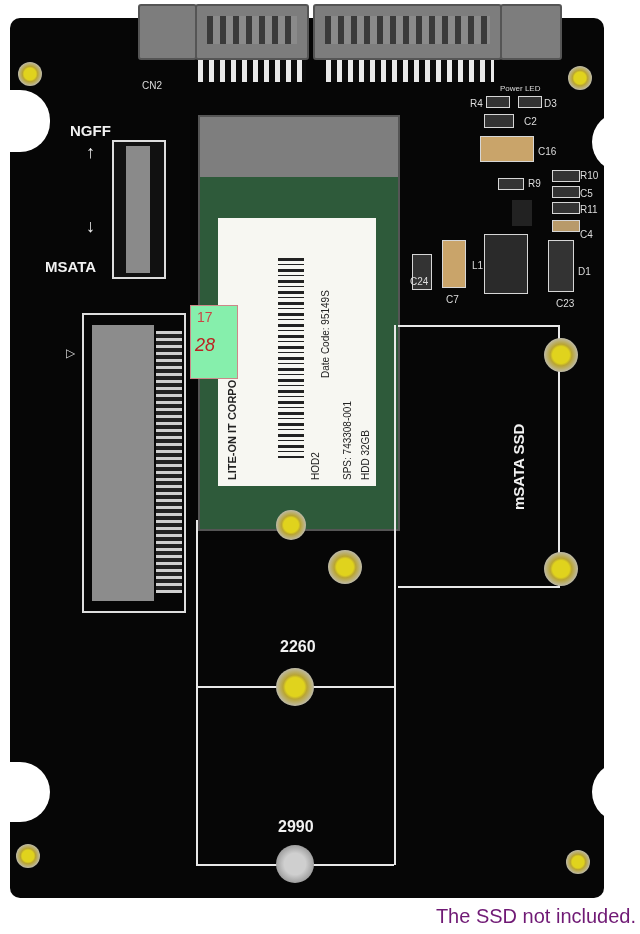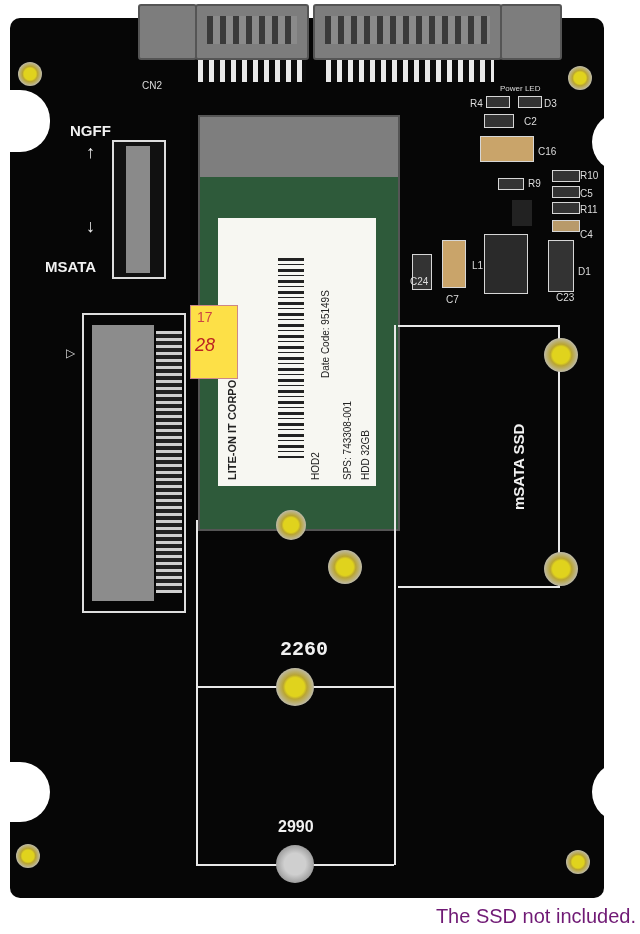--- a/index.html
+++ b/index.html
@@ -71,40 +71,40 @@
     <div class="slot"></div>
   </div>
 <div class="label">
   <div class="vt" style="left:8px;top:262px;font-weight:bold;font-size:11px;">LITE-ON IT CORPORATION</div>
   <div class="vt" style="left:92px;top:262px;">HOD2</div>
   <div class="vt" style="left:102px;top:160px;">Date Code: 95149S</div>
   <div class="vt" style="left:124px;top:262px;">SPS: 743308-001</div>
   <div class="vt" style="left:142px;top:262px;">HDD 32GB</div>
   <div style="position:absolute;left:60px;top:40px;width:26px;height:200px;background:repeating-linear-gradient(180deg,#222 0 3px,#f7f7f2 3px 6px,#222 6px 7px,#f7f7f2 7px 11px);"></div>
 </div>
-<div style="position:absolute;left:190px;top:305px;width:46px;height:72px;background:#fde047;border:1px solid #c88;">
+<div style="position:absolute;left:190px;top:305px;width:46px;height:72px;background:#86efac;border:1px solid #c88;">
   <div style="color:#c44;font-size:14px;margin:3px 0 0 6px;">17</div>
   <div style="color:#b22;font-size:18px;font-style:italic;margin:10px 0 0 4px;">28</div>
 </div>
 <div class="hole" style="left:276px;top:510px;width:30px;height:30px;"></div>
 
 <div class="line" style="left:398px;top:325px;width:162px;height:2px;"></div>
 <div class="line" style="left:558px;top:325px;width:2px;height:262px;"></div>
 <div class="line" style="left:398px;top:586px;width:162px;height:2px;"></div>
 <div class="line" style="left:196px;top:520px;width:2px;height:345px;"></div>
 <div class="line" style="left:394px;top:325px;width:2px;height:540px;"></div>
 <div class="line" style="left:196px;top:686px;width:198px;height:2px;"></div>
 <div class="line" style="left:196px;top:864px;width:198px;height:2px;"></div>
 
 <div class="silk" style="left:475px;top:446px;font-size:15px;transform:rotate(-90deg);transform-origin:left top;top:510px;left:510px;">mSATA SSD</div>
 <div class="hole" style="left:544px;top:338px;width:34px;height:34px;"></div>
 <div class="hole" style="left:544px;top:552px;width:34px;height:34px;"></div>
 <div class="hole" style="left:328px;top:550px;width:34px;height:34px;"></div>
 
-<div class="silk" style="left:280px;top:638px;font-size:20px;font-family:Liberation Mono, monospace;">2260</div>
+<div class="silk" style="left:280px;top:638px;font-size:16px;">2260</div>
 <div class="hole" style="left:276px;top:668px;width:38px;height:38px;"></div>
 <div class="silk" style="left:278px;top:818px;font-size:16px;">2990</div>
 <div class="hole silver" style="left:276px;top:845px;width:38px;height:38px;"></div>
 
 <div class="silk small" style="left:500px;top:84px;font-size:8px;">Power LED</div>
 <div class="silk small" style="left:470px;top:98px;">R4</div>
 <div class="comp" style="left:486px;top:96px;width:22px;height:10px;"></div>
 <div class="comp" style="left:518px;top:96px;width:22px;height:10px;"></div>
 <div class="silk small" style="left:544px;top:98px;">D3</div>
 <div class="comp" style="left:484px;top:114px;width:28px;height:12px;"></div>
@@ -123,15 +123,15 @@
 <div class="silk small" style="left:580px;top:229px;">C4</div>
 <div class="comp" style="left:512px;top:200px;width:20px;height:26px;background:#222;border:none;"></div>
 <div class="comp" style="left:484px;top:234px;width:42px;height:58px;background:#2a2a2a;"></div>
 <div class="silk small" style="left:472px;top:260px;">L1</div>
 <div class="comp" style="left:548px;top:240px;width:24px;height:50px;"></div>
 <div class="silk small" style="left:578px;top:266px;">D1</div>
 <div class="comp" style="left:412px;top:254px;width:18px;height:34px;"></div>
 <div class="silk small" style="left:410px;top:276px;">C24</div>
 <div class="comp" style="left:442px;top:240px;width:22px;height:46px;background:#c9a46a;"></div>
 <div class="silk small" style="left:446px;top:294px;">C7</div>
-<div class="silk small" style="left:556px;top:292px;">C23</div>
+<div class="silk small" style="left:556px;top:298px;">C23</div>
 
 <div class="caption">The SSD not included.</div>
 
 </body></html>

